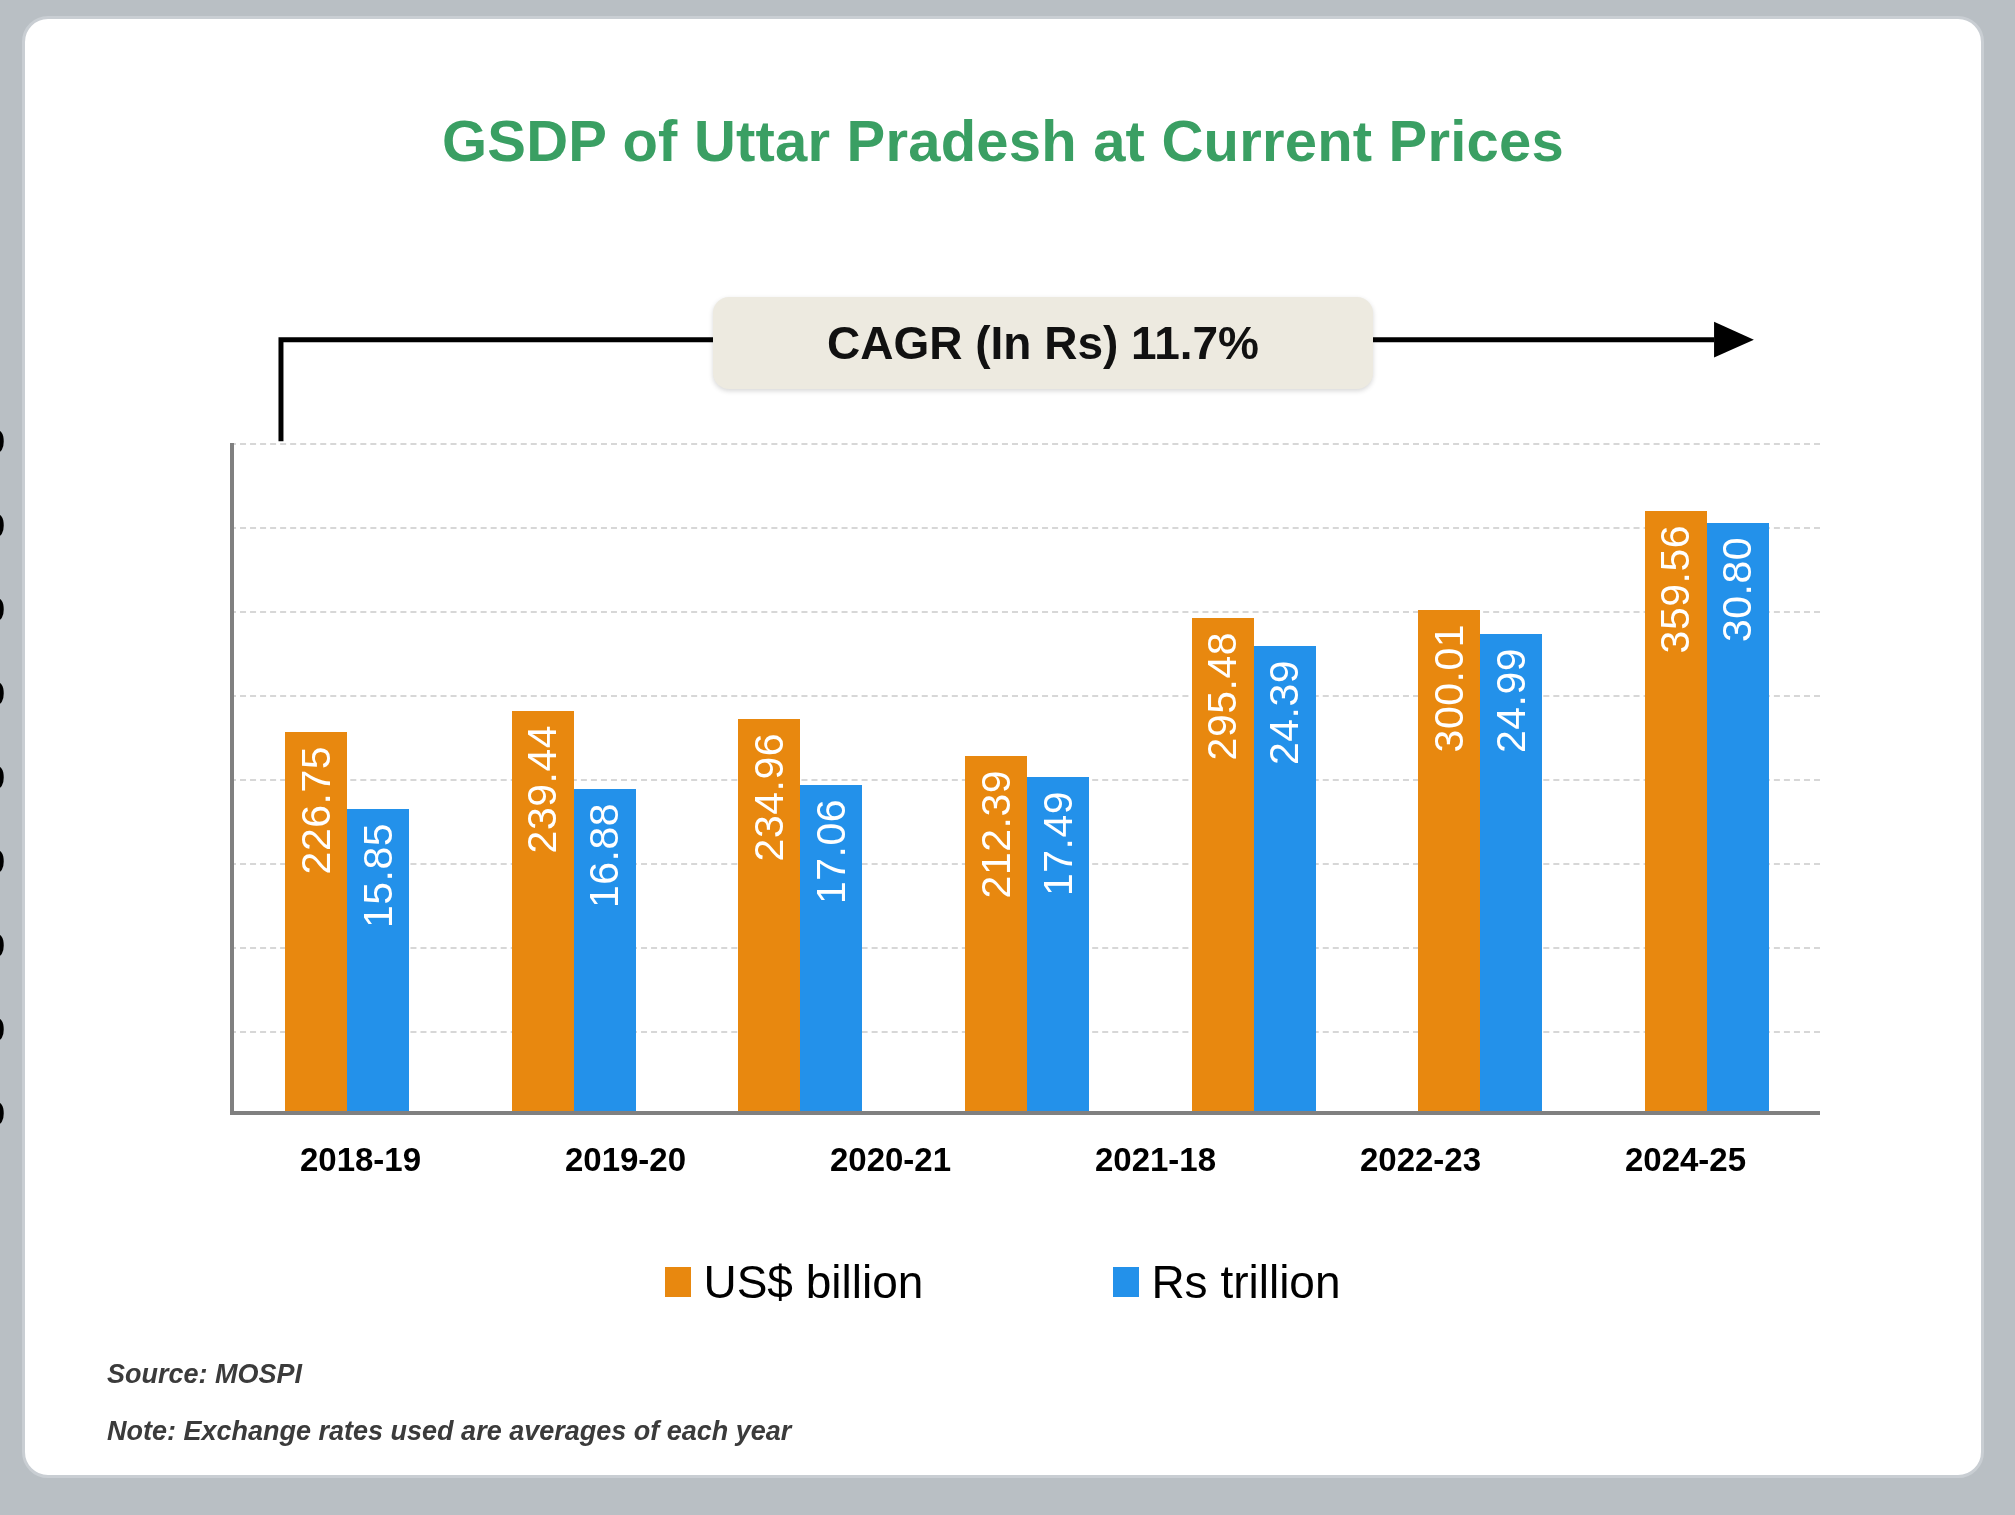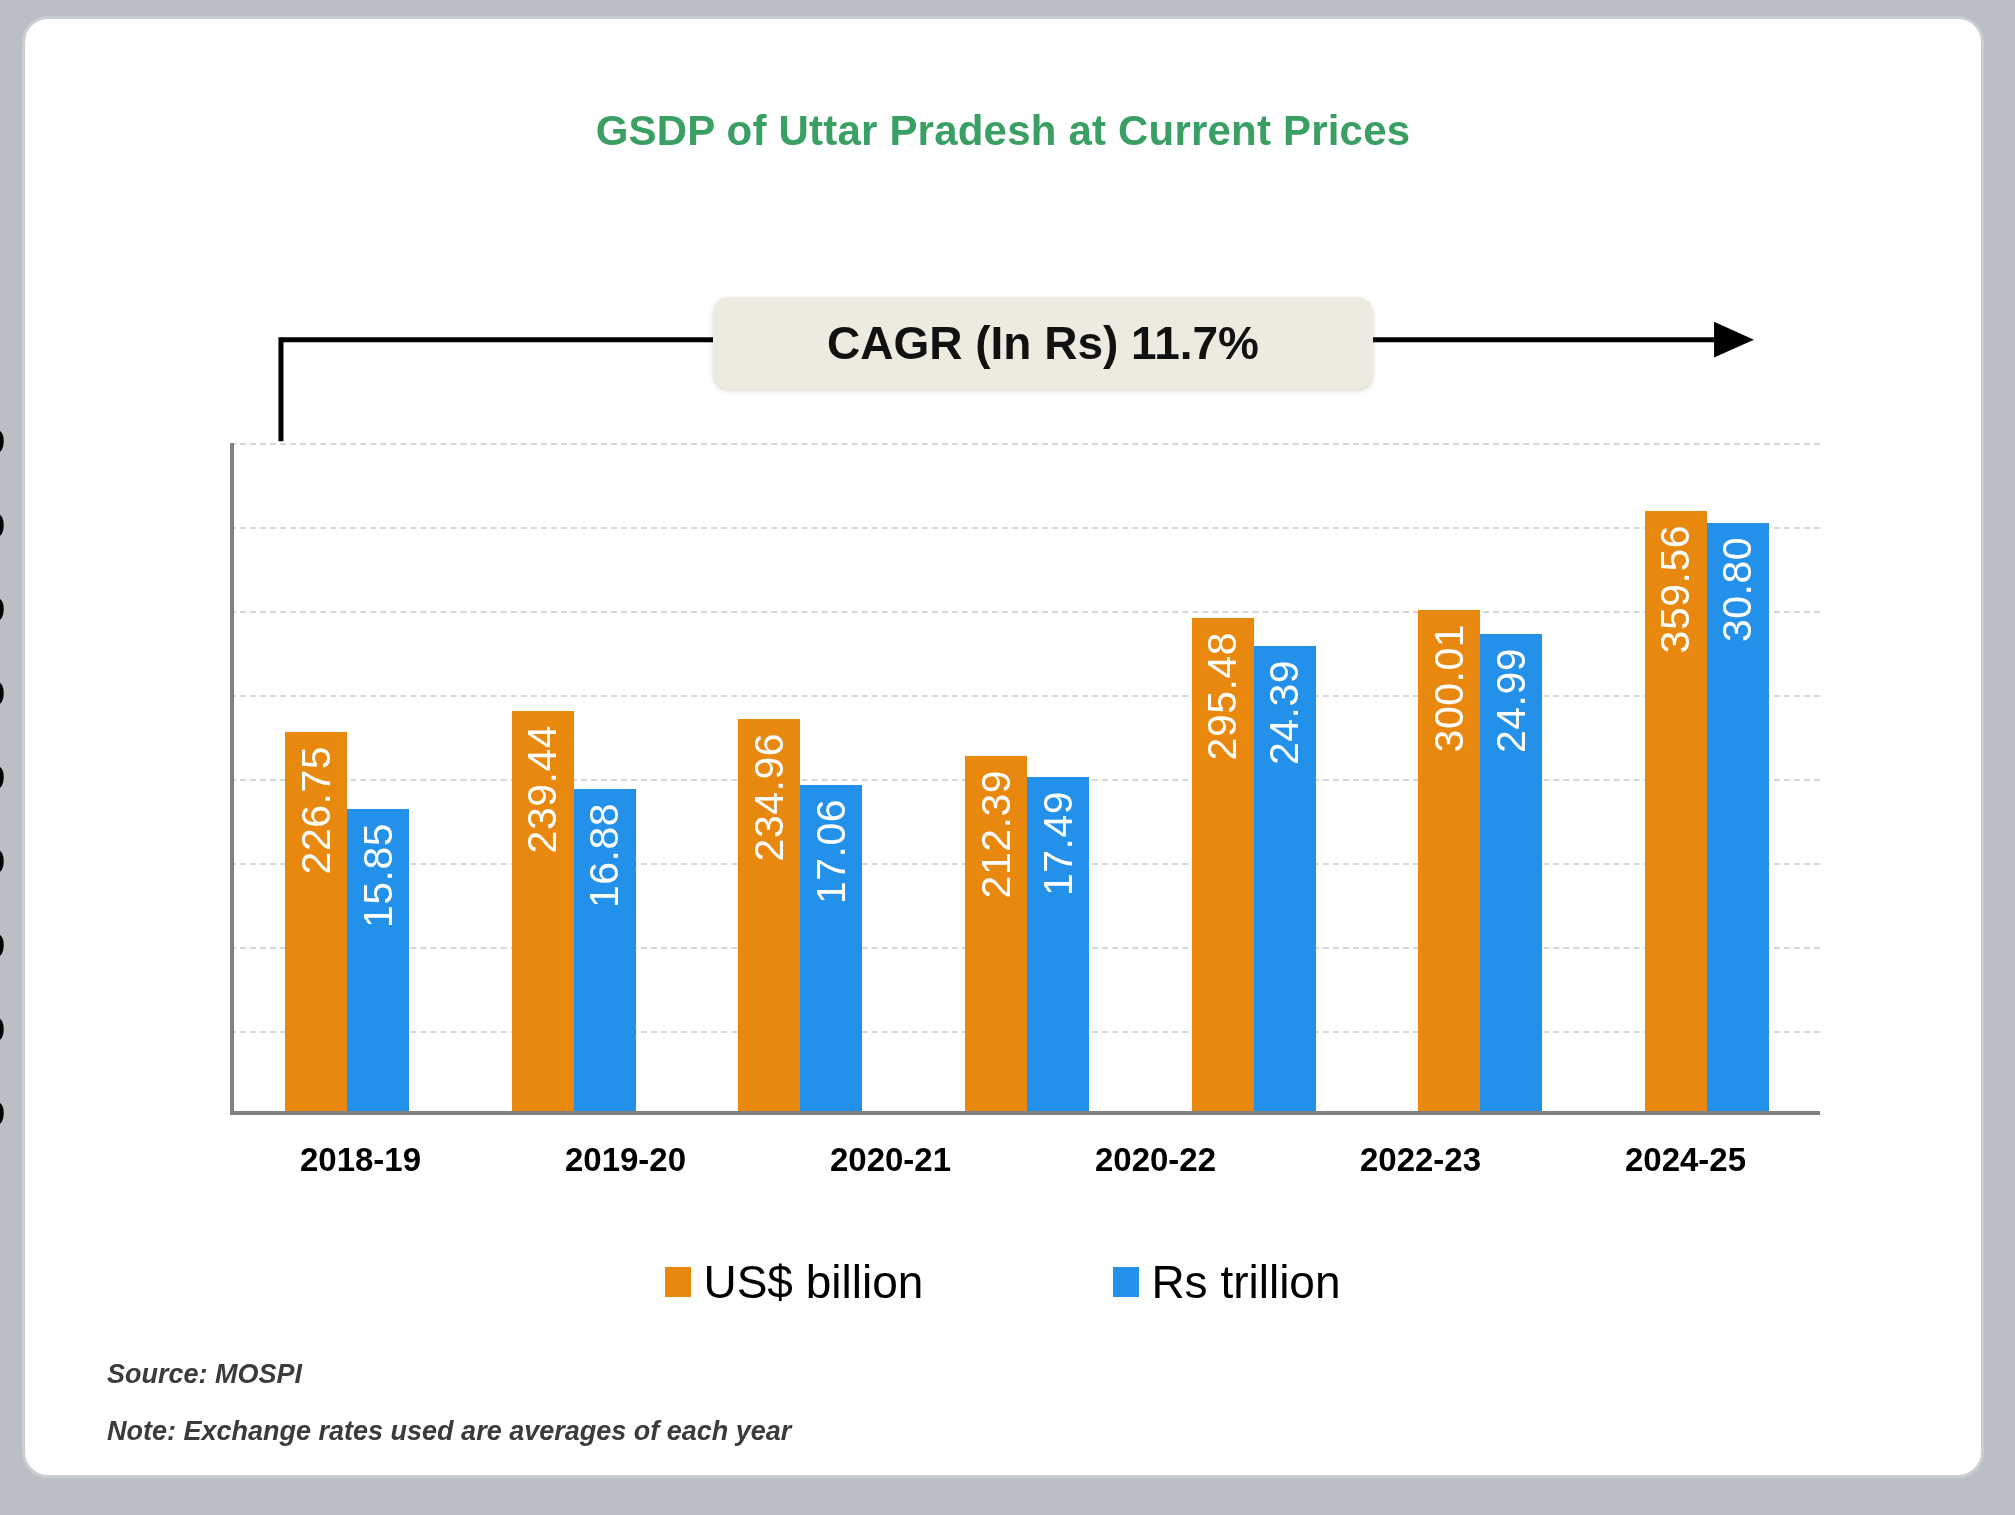--- a/index.html
+++ b/index.html
@@ -31,21 +31,21 @@
     box-sizing: border-box;
   }
 
   .chart-title {
     position: absolute;
     left: 0;
     top: 88px;
     width: 100%;
     text-align: center;
     color: #3a9f63;
-    font-size: 42px;
+    font-size: 58px;
     font-weight: bold;
     letter-spacing: 0.2px;
   }
 
   
   .cagr-layer {
     position: absolute;
     left: 0;
     top: 0;
     width: 100%;
@@ -339,21 +339,21 @@
         <div class="xcell">
           <div class="xtick">2018-19</div>
         </div>
         <div class="xcell">
           <div class="xtick">2019-20</div>
         </div>
         <div class="xcell">
           <div class="xtick">2020-21</div>
         </div>
         <div class="xcell">
-          <div class="xtick">2020-22</div>
+          <div class="xtick">2021-18</div>
         </div>
         <div class="xcell">
           <div class="xtick">2022-23</div>
         </div>
         <div class="xcell">
           <div class="xtick">2024-25</div>
         </div>
       </div>
 
     <div class="legend">

